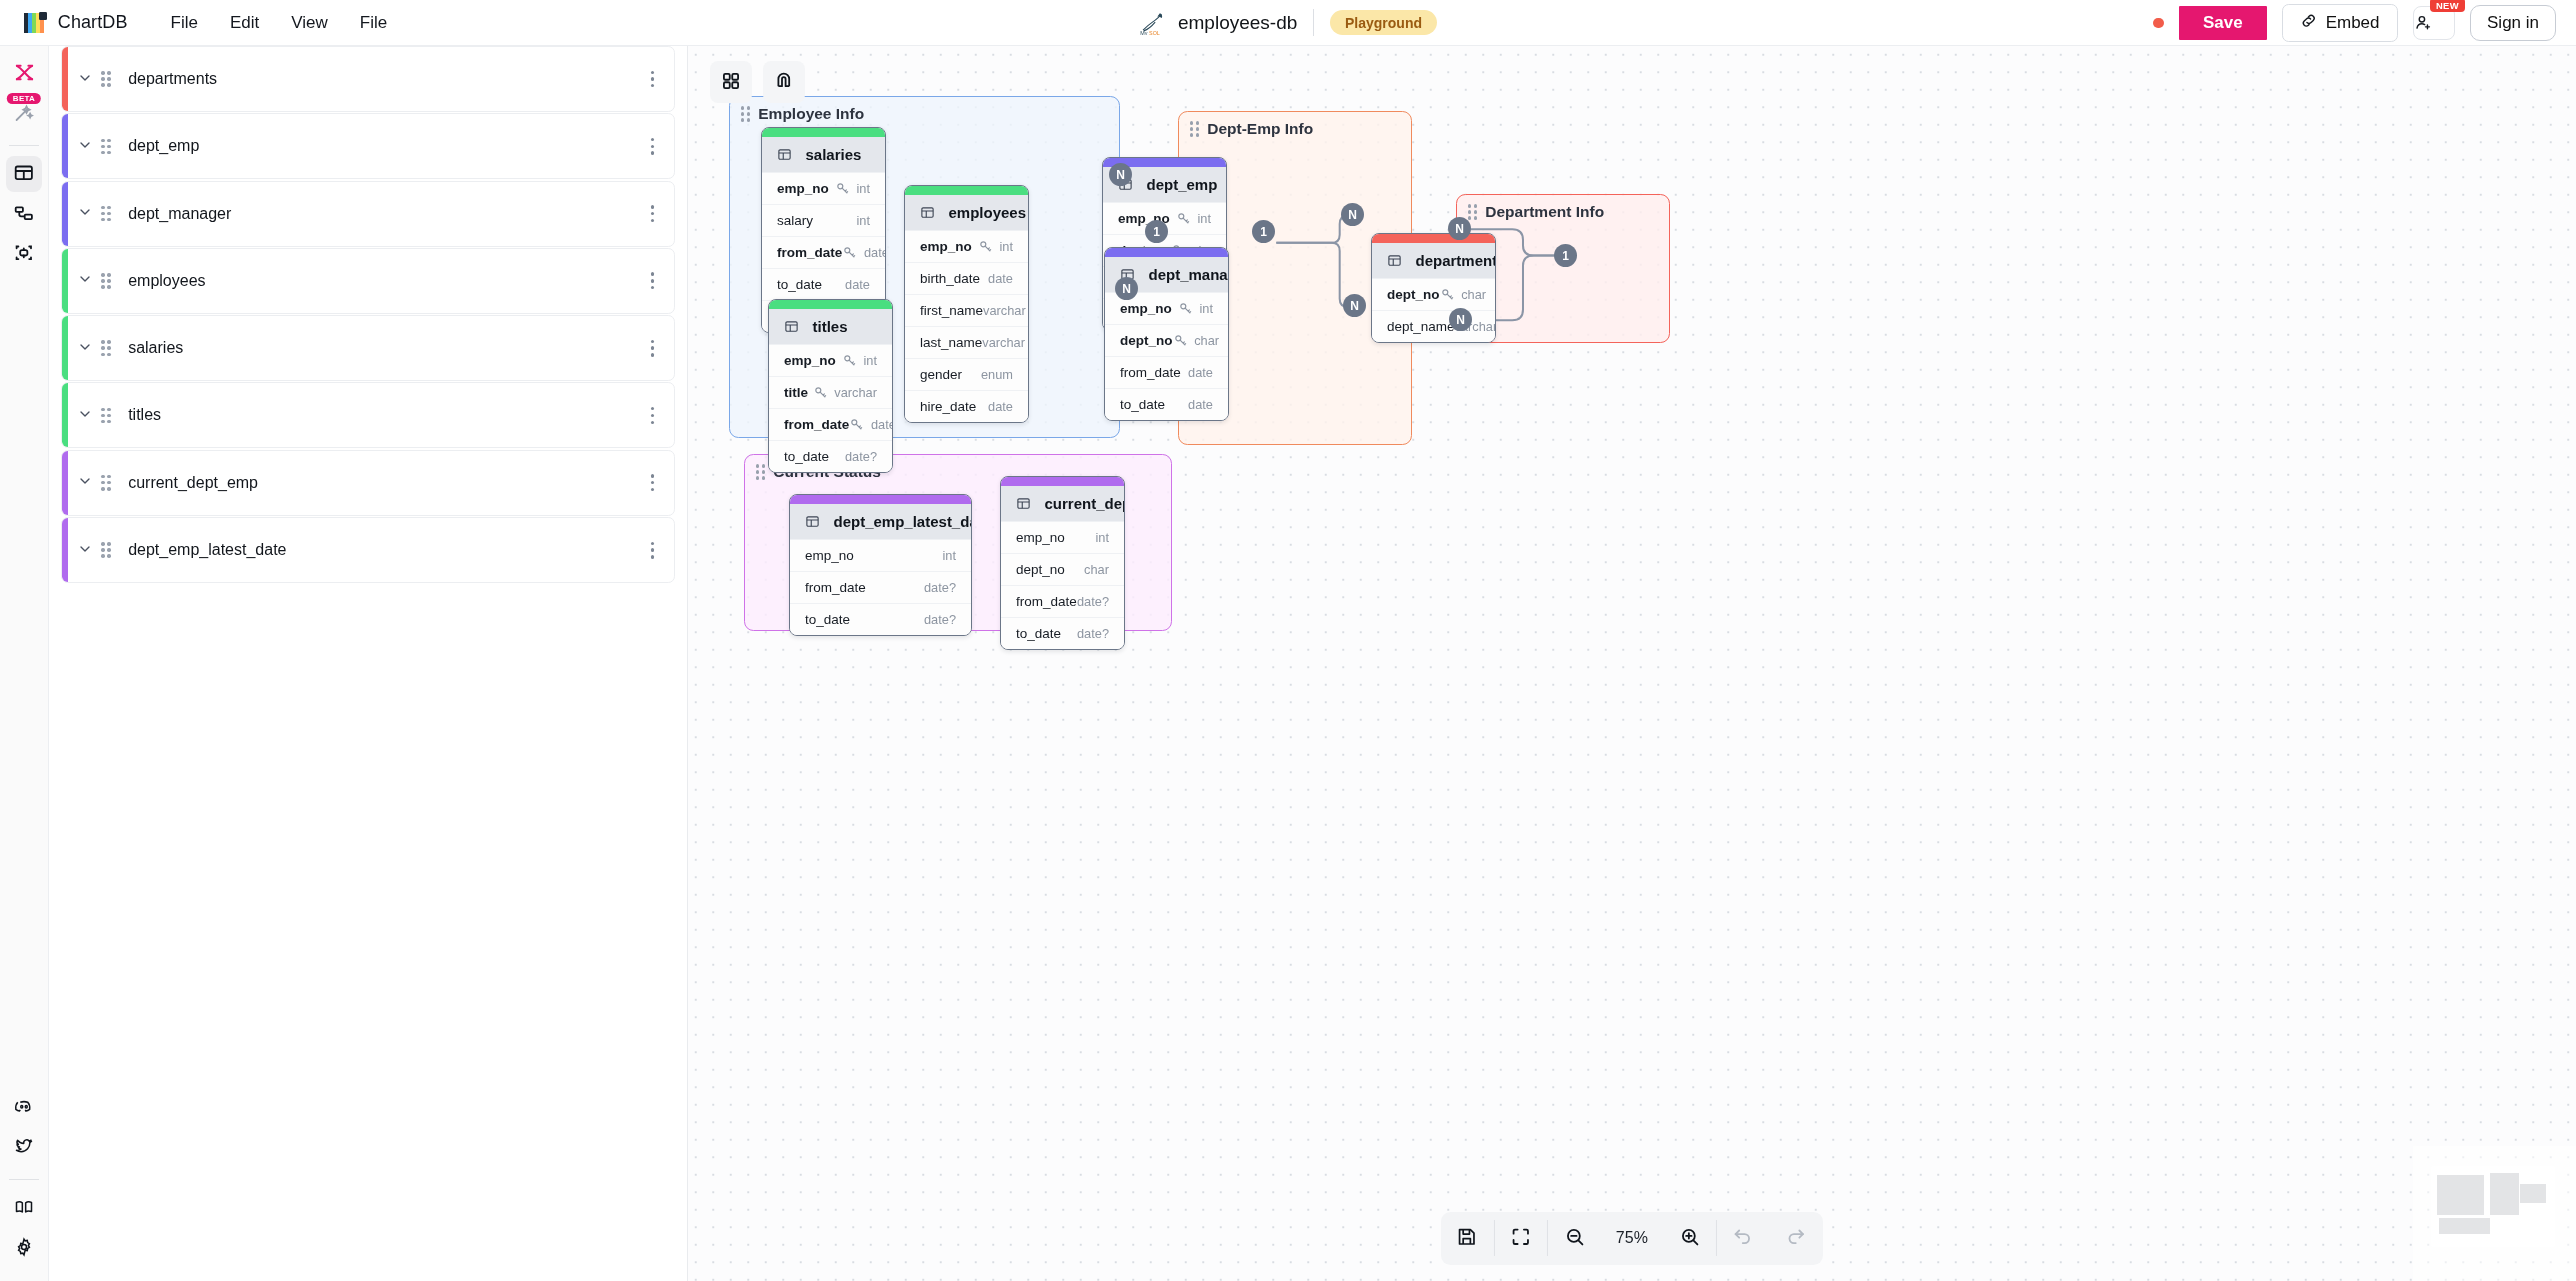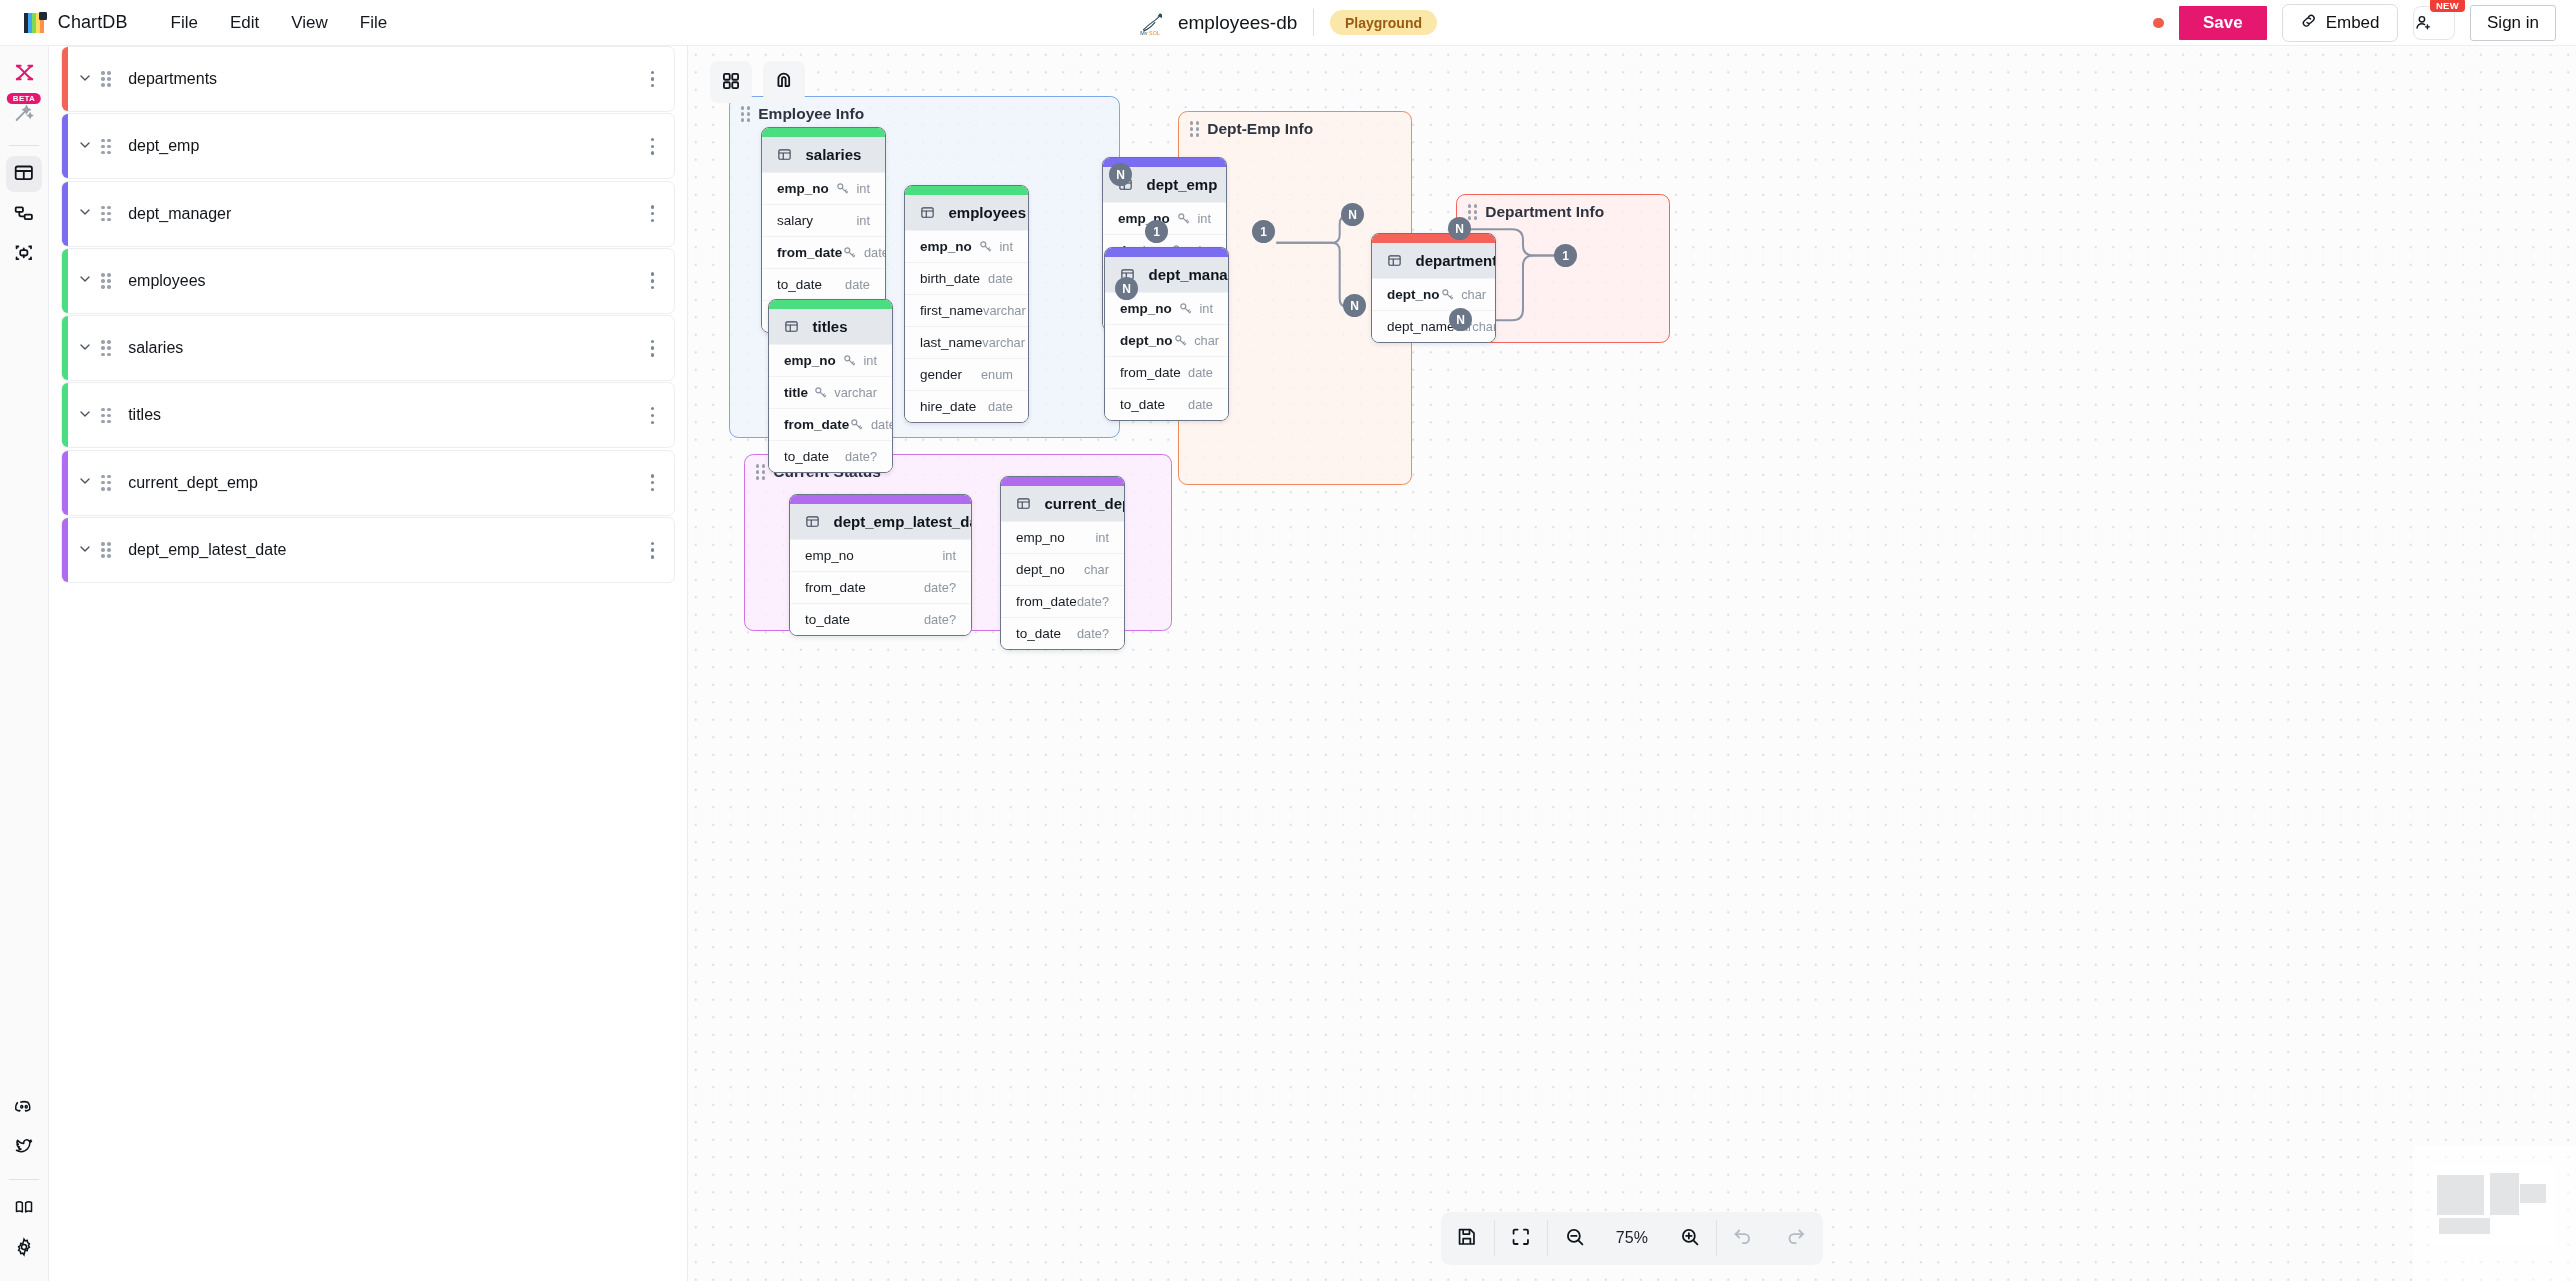--- a/index.html
+++ b/index.html
@@ -70,21 +70,21 @@
     display:flex; align-items:center; cursor:pointer;
     background:#fff;
   }
   .badge-new {
     position: absolute; top: -8.8px; right: -10.8px;
     background: #ef3e36; color: #fff; font-size: 9.4px; font-weight: 700;
     padding: 1.3px 6px; border-radius: 4px; letter-spacing: 0.3px;
   }
   .btn-signin {
     background: #fff; color: #111; border: 0.7px solid #c7ccd4;
-    font-size: 17px; border-radius: 3px; padding: 6.7px 16px; cursor: pointer;
+    font-size: 17px; border-radius: 10px; padding: 6.7px 16px; cursor: pointer;
   }
 
   
   .rail {
     position: absolute; top: 46px; left: 0;
     width: 49px; height: 1236px;
     background: #fafafa; border-right: 0.7px solid #eceef1;
     display: flex; flex-direction: column; align-items: center;
     padding-top: 9.4px; z-index: 30;
   }
@@ -589,21 +589,21 @@
             <b></b>
             <b></b>
             <b></b>
             <b></b>
             <b></b>
             <b></b>
           </span>
           <span>Employee Info</span>
         </div>
       </div>
-      <div class="area" style="left: 491px; top: 65px; width: 234px; height: 374px; border: 1.3px solid rgb(240, 138, 93); background: rgba(255, 243, 236, 0.8);">
+      <div class="area" style="left: 491px; top: 65px; width: 234px; height: 334px; border: 1.3px solid rgb(240, 138, 93); background: rgba(255, 243, 236, 0.8);">
         <div class="area-label">
           <span class="area-grip">
             <b></b>
             <b></b>
             <b></b>
             <b></b>
             <b></b>
             <b></b>
           </span>
           <span>Dept-Emp Info</span>

